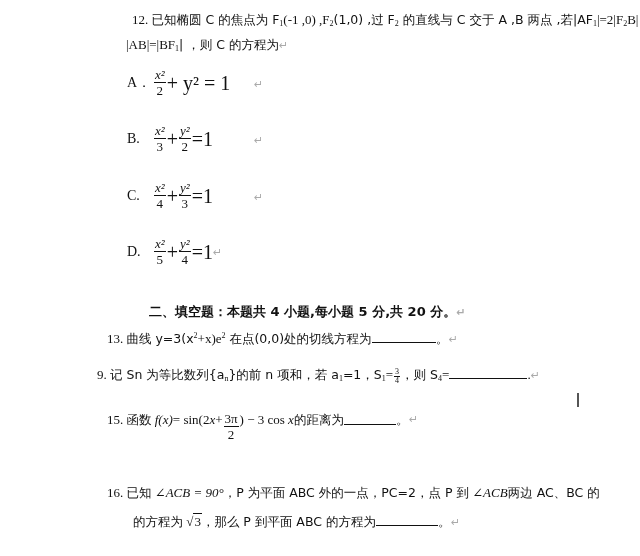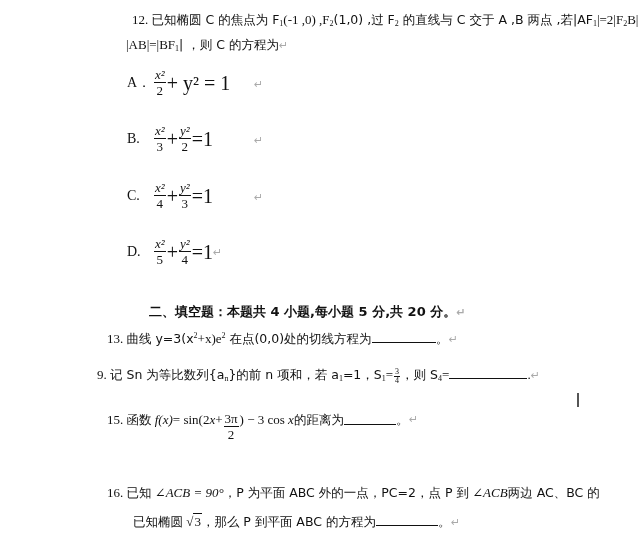--- a/index.html
+++ b/index.html
@@ -134,15 +134,15 @@
   <span class="cjk"> 的距离为</span><span class="blank" style="width:52px;"></span><span>。</span><span class="para">↵</span>
 </div>
 
 <div class="abs txt" style="left:107px; top:477px;margin-top:8px;">
   <span>16.</span>
   <span class="cjk">已知</span>
   <span class="it">∠ACB = 90°</span><span class="cjk">，P 为平面 ABC 外的一点，PC=2，点 P 到</span>
   <span class="it">∠ACB</span><span class="cjk">两边 AC、BC 的</span>
 </div>
 <div class="abs txt" style="left:133px; top:513px;">
-  <span class="cjk">已知椭圆</span>
+  <span class="cjk">的方程为</span>
   <span class="sqrt"><span>√</span><span class="rad">3</span></span><span class="cjk">，那么 P 到平面 ABC 的方程为</span><span class="blank" style="width:62px;"></span><span>。</span><span class="para">↵</span>
 </div>
 
 </body></html>

